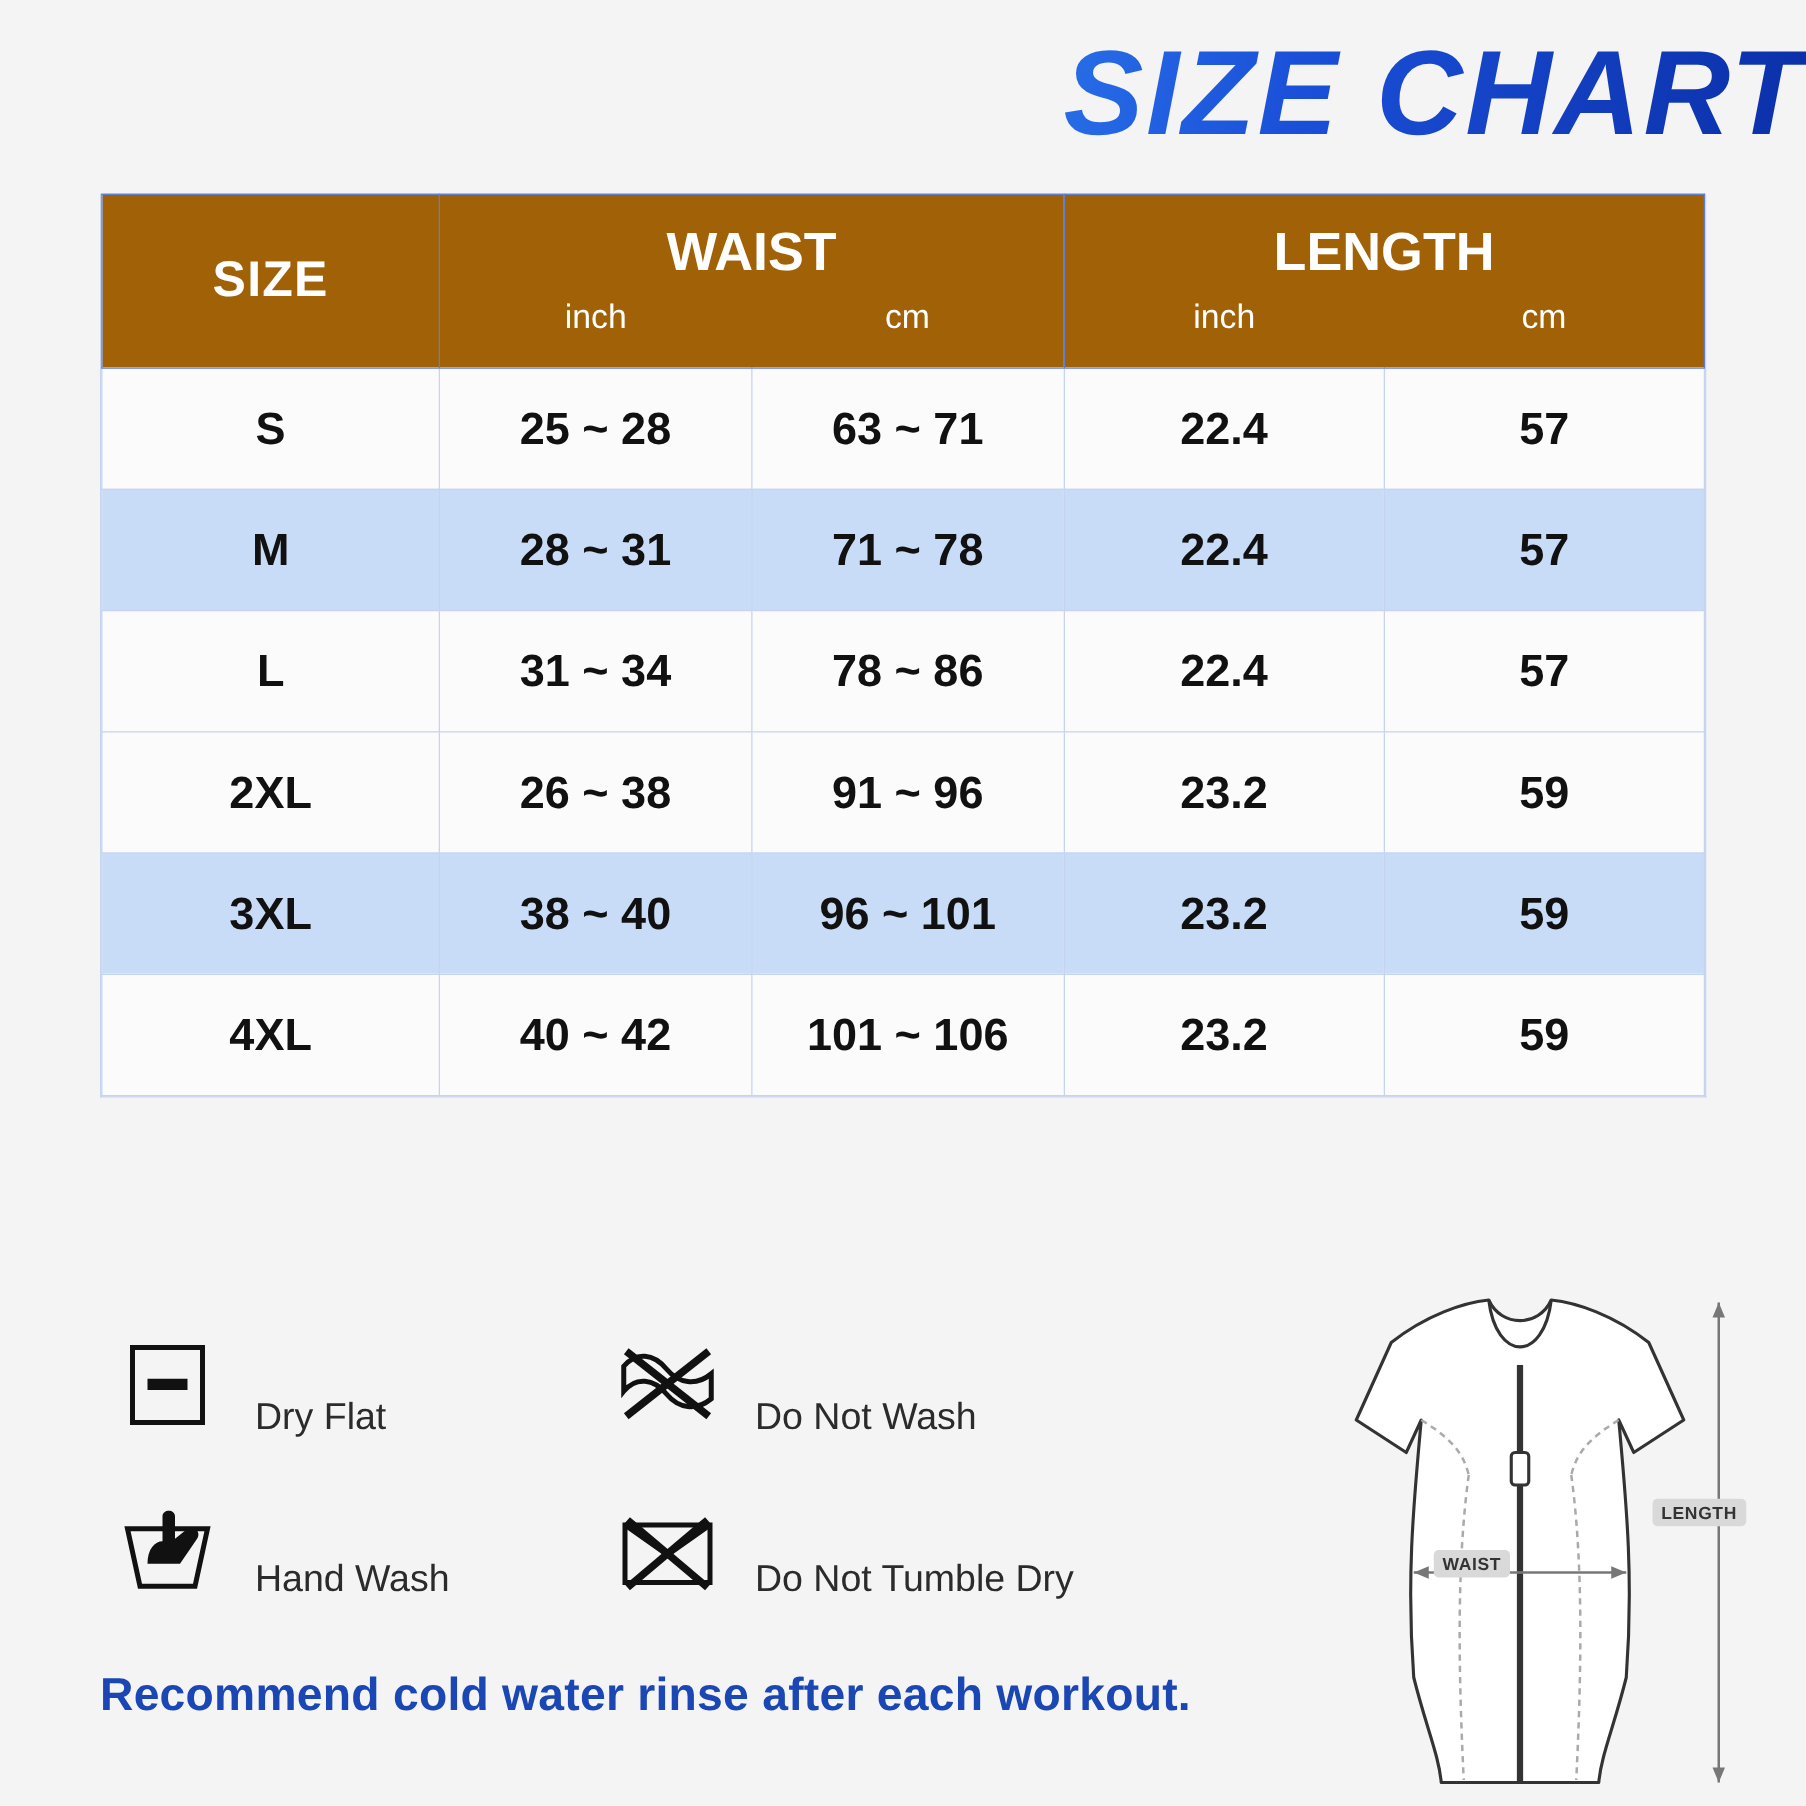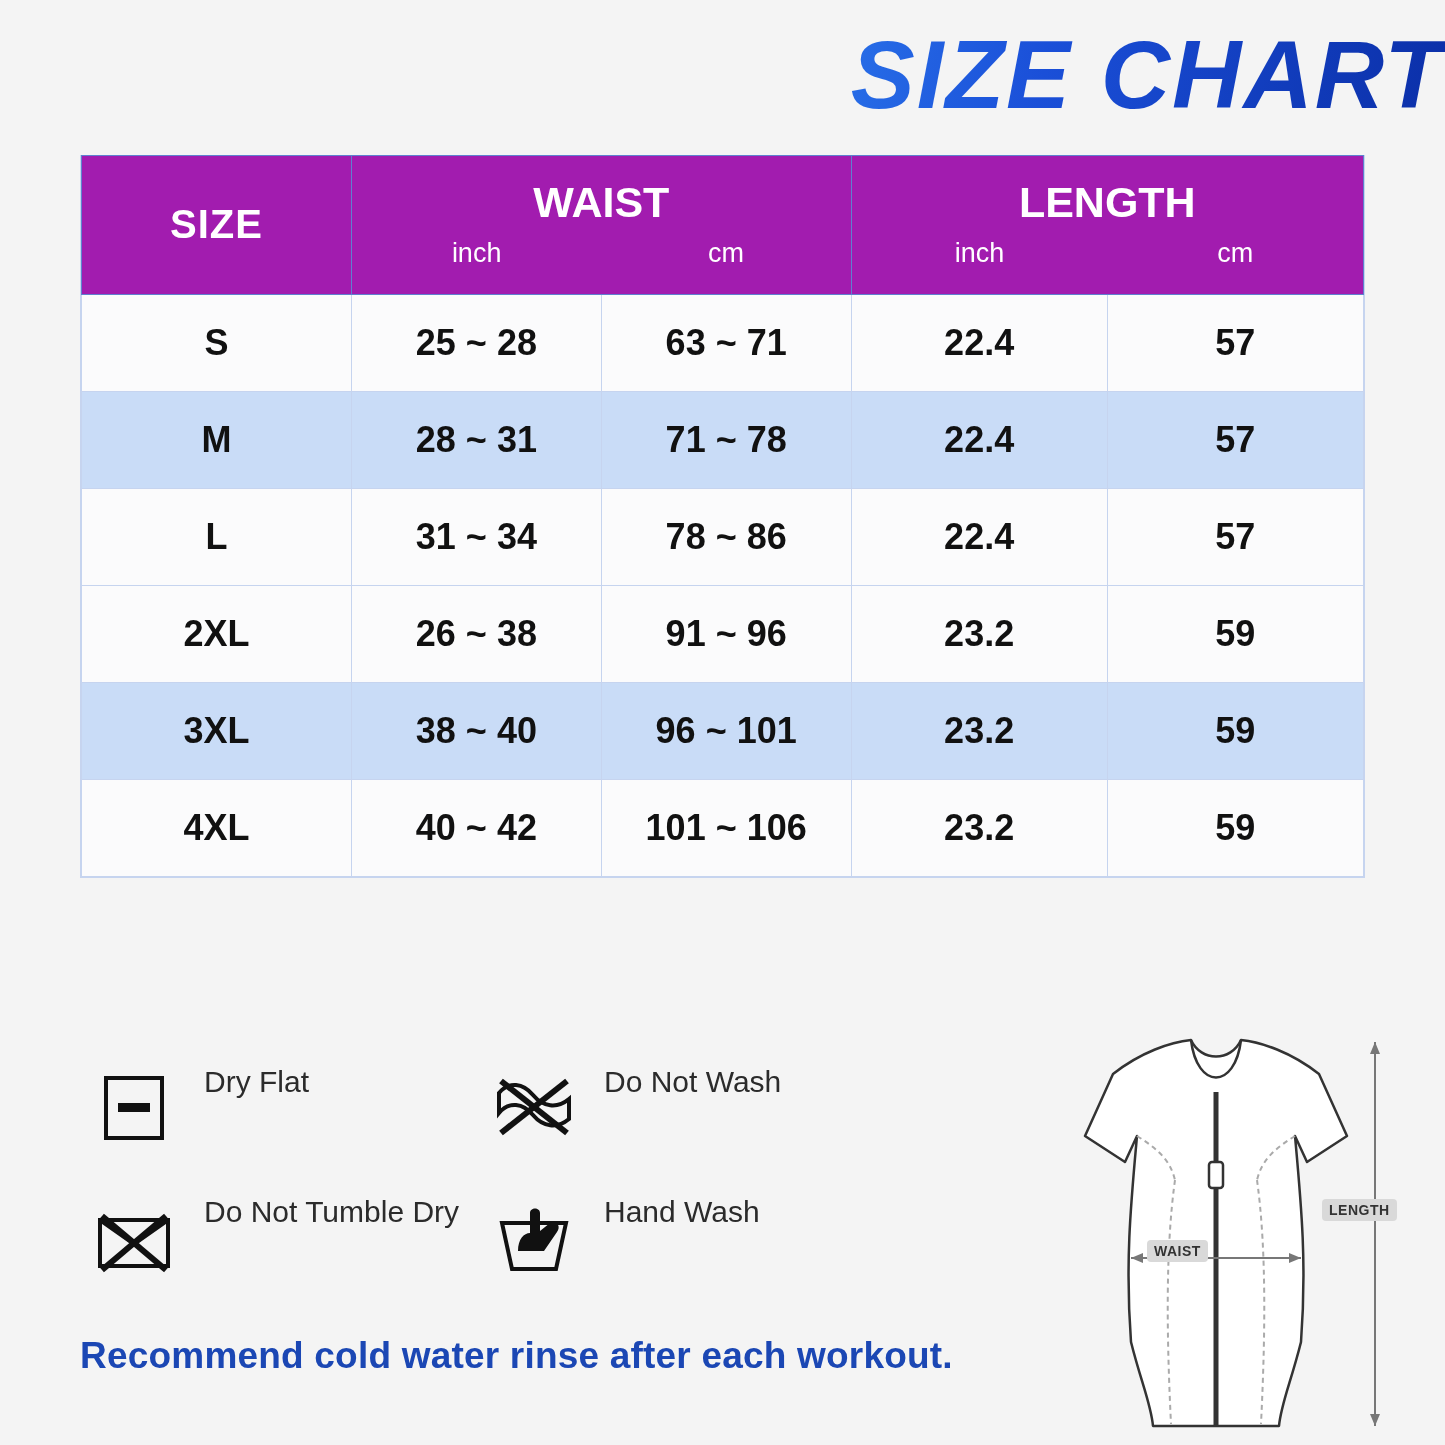--- a/index.html
+++ b/index.html
@@ -37,21 +37,21 @@
     margin: 27px 80px 0 80px;
     border: 1px solid #c6d4ef;
     border-top: none;
   }
   table.size-table {
     width: 100%;
     border-collapse: collapse;
     table-layout: fixed;
   }
   table.size-table thead th {
-    background: #a21caf;
+    background: #a16207;
     color: #ffffff;
     border: 1px solid #5f80cf;
     padding: 0;
     height: 138px;
     vertical-align: middle;
   }
   .hdr-main {
     font-size: 43px;
     font-weight: bold;
     display: block;
@@ -96,21 +96,21 @@
     left: 88px;
     top: 45px;
     width: 880px;
   }
   .care-row {
     display: flex;
     margin-bottom: 44px;
   }
   .care-item {
     display: flex;
-    align-items: flex-start;
+    align-items: flex-end;
     width: 400px;
   }
   .care-icon {
     width: 92px;
     height: 86px;
     display: flex;
     align-items: center;
     justify-content: center;
     flex: none;
   }
@@ -248,40 +248,40 @@
             <line x1="78" y1="8" x2="12" y2="60" stroke="#111" stroke-width="6"></line>
           </svg>
         </div>
         <div class="care-label">Do Not Wash</div>
       </div>
     </div>
 
     <div class="care-row">
       <div class="care-item">
         <div class="care-icon">
+          <svg width="80" height="78" viewBox="0 0 80 78">
+            <path d="M8 24 L72 24 L62 70 L18 70 Z" fill="none" stroke="#111" stroke-width="4"></path>
+            <path d="M24 52 C24 40, 30 34, 36 34 L36 14 C36 8, 46 8, 46 14 L46 32
+                     L56 24 C61 20, 68 27, 63 33 L50 52 Z" fill="#111"></path>
+          </svg>
+        </div>
+        <div class="care-label">Hand Wash</div>
+      </div>
+
+      <div class="care-item">
+        <div class="care-icon">
           <svg width="84" height="76" viewBox="0 0 84 76">
             <path d="M8 20 L76 20 L76 66 L8 66 Z" fill="none" stroke="#111" stroke-width="4"></path>
             <path d="M8 20 L42 44 L76 20" fill="none" stroke="#111" stroke-width="4"></path>
             <line x1="10" y1="16" x2="74" y2="70" stroke="#111" stroke-width="6"></line>
             <line x1="74" y1="16" x2="10" y2="70" stroke="#111" stroke-width="6"></line>
           </svg>
         </div>
         <div class="care-label">Do Not Tumble Dry</div>
       </div>
-
-      <div class="care-item">
-        <div class="care-icon">
-          <svg width="80" height="78" viewBox="0 0 80 78">
-            <path d="M8 24 L72 24 L62 70 L18 70 Z" fill="none" stroke="#111" stroke-width="4"></path>
-            <path d="M24 52 C24 40, 30 34, 36 34 L36 14 C36 8, 46 8, 46 14 L46 32
-                     L56 24 C61 20, 68 27, 63 33 L50 52 Z" fill="#111"></path>
-          </svg>
-        </div>
-        <div class="care-label">Hand Wash</div>
-      </div>
     </div>
 
   </div>
 
   <div class="recommend">Recommend cold water rinse after each workout.</div>
 </div>
 
 <div class="garment">
   <svg width="430" height="430" viewBox="0 0 430 430">
 

